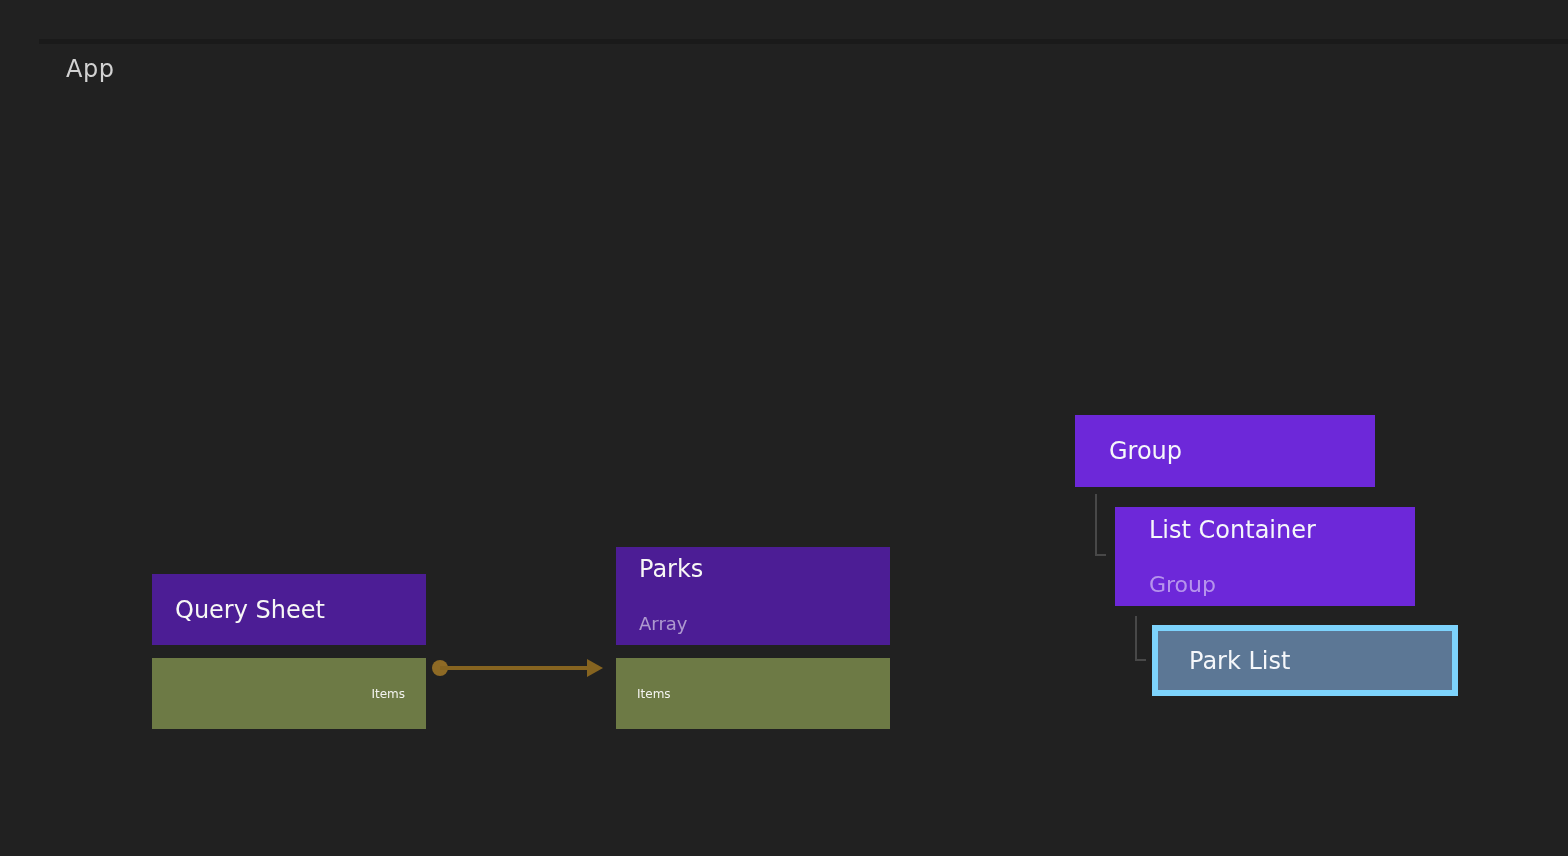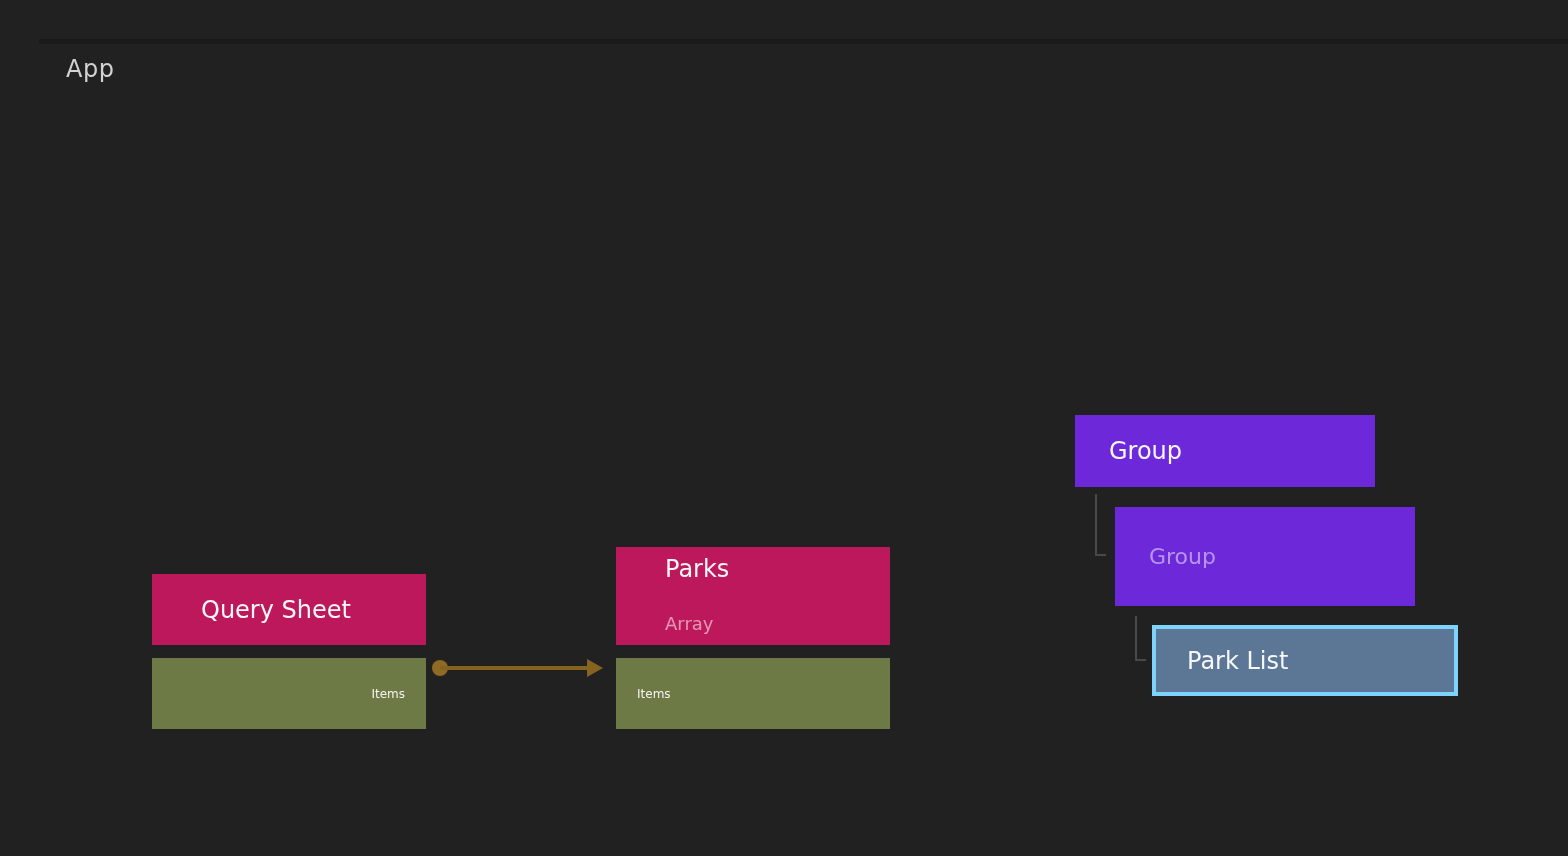--- a/index.html
+++ b/index.html
@@ -15,23 +15,23 @@
     background: #1a1a1a;
   }
   .app-label {
     position: absolute; left: 27px; top: 16px;
     font-size: 24px; color: #d2d2d2; letter-spacing: 0.5px;
   }
 
   
   .gnode { position: absolute; }
   .gnode-header {
-    background: #be185d; color: #f7f7f5;
+    background: #4c1d95; color: #f7f7f5;
     display: flex; flex-direction: column; justify-content: center;
-    padding-left: 36px;
+    padding-left: 10px;
   }
   .gnode-title { font-size: 24px; line-height: 30px; }
   .gnode-subtitle { font-size: 18px; line-height: 28px; color: rgba(255,255,255,0.55); }
   .gnode-body {
     background: #6d7a45; position: relative;
     display: flex; align-items: center;
   }
   .port-label { font-size: 12px; color: #f4f4f0; }
   .port-label.out { margin-left: auto; margin-right: 21px; }
   .port-label.in  { margin-left: 21px; }
@@ -53,21 +53,21 @@
 
   
   .bnode {
     position: absolute; background: #6d28d9; color: #f5f7fa;
     display: flex; flex-direction: column; justify-content: center;
     padding-left: 21px;
   }
   .bnode-title { font-size: 24px; line-height: 30px; }
   .bnode-subtitle { font-size: 22px; line-height: 28px; color: rgba(255,255,255,0.5); }
   .bnode.selected {
-    background: #5c7795; border: 4px solid #7dd3fc; padding-left: 18px;
+    background: #5c7795; border: 6px solid #7dd3fc; padding-left: 18px;
   }
 
   
   .tree-elbow {
     position: absolute;
     border-left: 2px solid #484848; border-bottom: 2px solid #484848;
   }
   .elbow-1 { left: 1056px; top: 455px; width: 11px; height: 62px; }
   .elbow-2 { left: 1096px; top: 577px; width: 11px; height: 45px; }
 </style>
@@ -100,20 +100,21 @@
   </div>
 </div>
 
 <div class="bnode" style="left:1036px; top:376px; width:300px; height:72px;">
   <div class="bnode-title">Group</div>
 </div>
 
 <div class="tree-elbow elbow-1"></div>
 
 <div class="bnode" style="left:1076px; top:468px; width:300px; height:99px;">
+  <div class="bnode-title">List Container</div>
   <div class="bnode-subtitle">Group</div>
 </div>
 
 <div class="tree-elbow elbow-2"></div>
 
 <div class="bnode selected" style="left:1113px; top:586px; width:306px; height:71px;">
   <div class="bnode-title">Park List</div>
 </div>
 
 </body></html>

